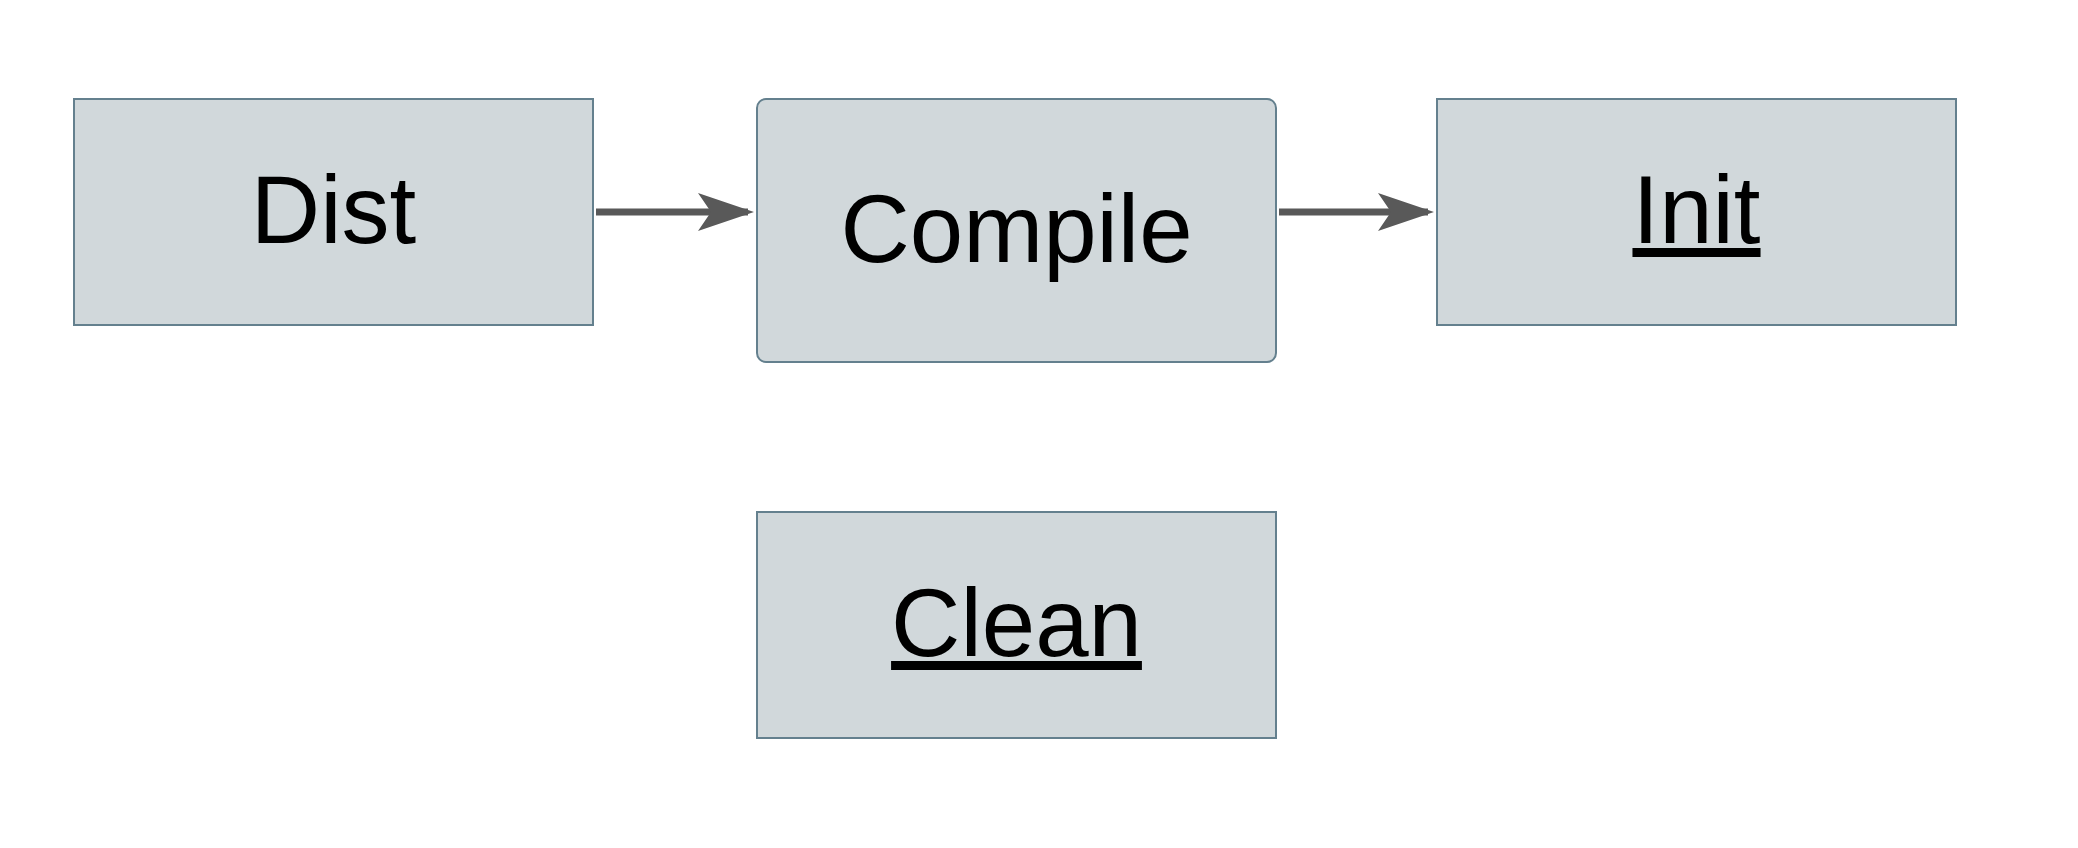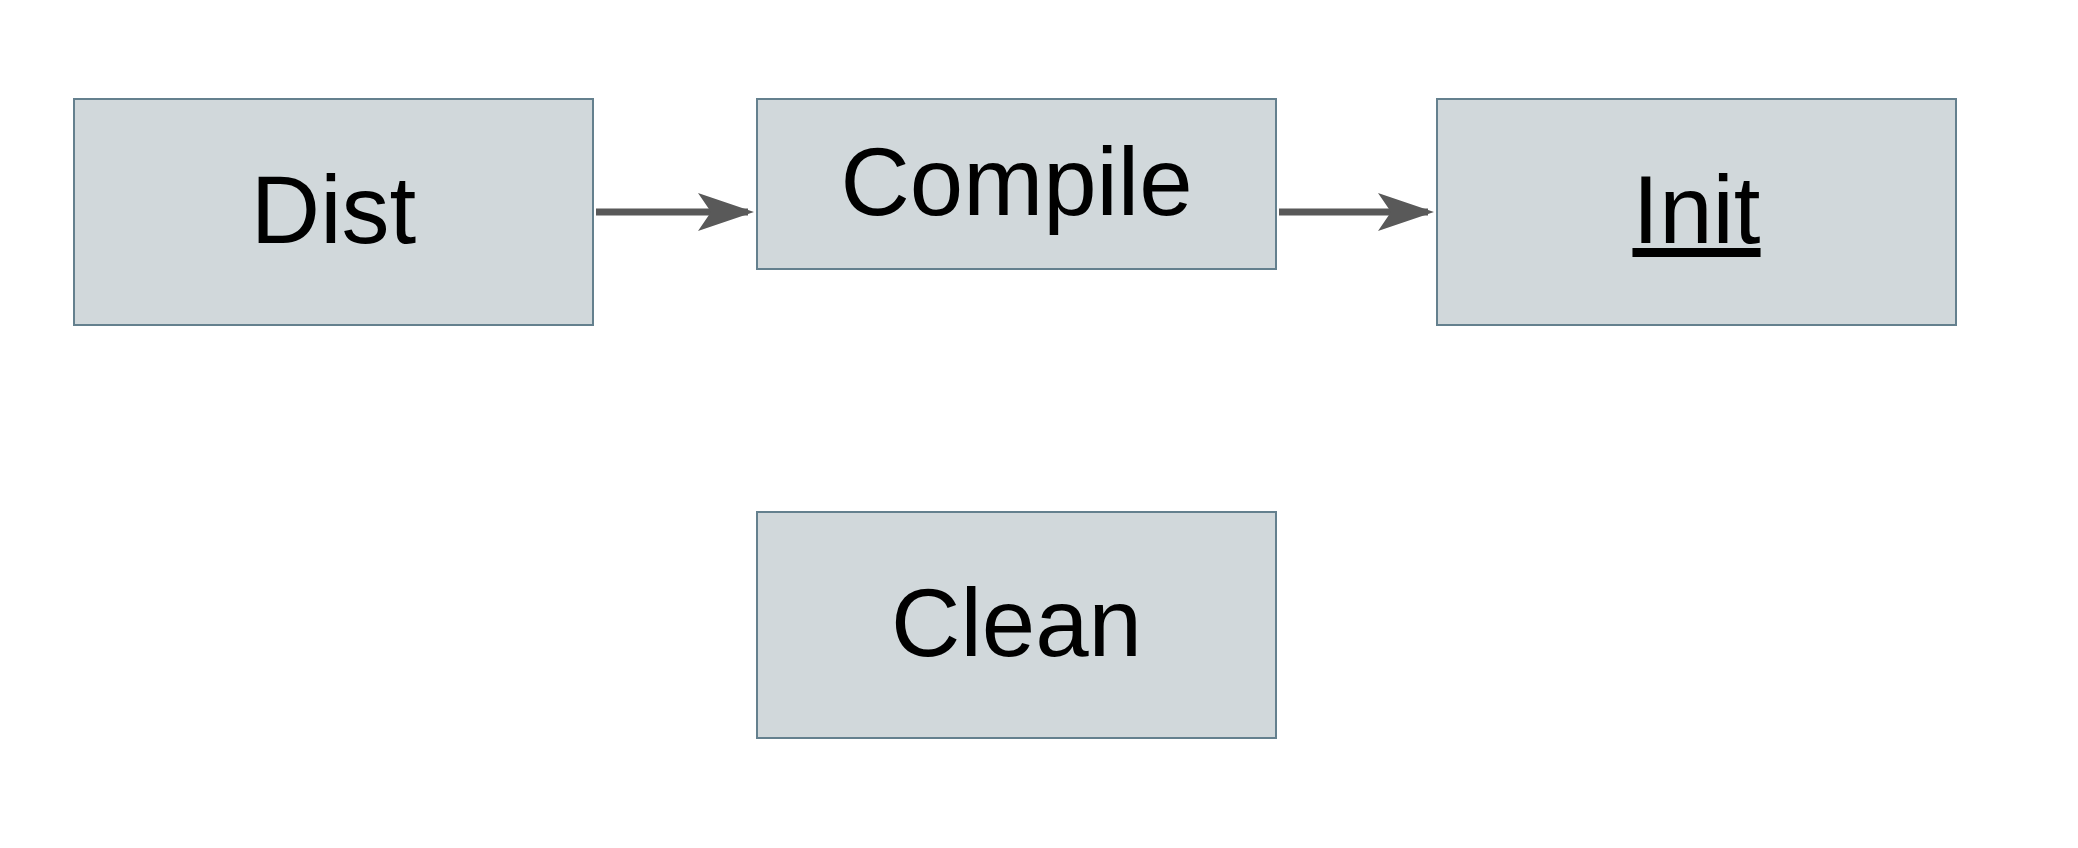--- a/index.html
+++ b/index.html
@@ -60,25 +60,25 @@
       </marker>
     </defs>
     <line class="edge-line" marker-end="url(#arrowhead)" x1="596" y1="212" x2="748" y2="212"></line>
     <line class="edge-line" marker-end="url(#arrowhead)" x1="1279" y1="212" x2="1428" y2="212"></line>
   </svg>
 
   <div class="node" style="left: 73px; top: 98px; width: 521px; height: 228px;">
     <span class="node-label">Dist</span>
   </div>
 
-  <div class="node" style="left: 756px; top: 98px; width: 521px; height: 172px;">
+  <div class="node" style="left: 756px; top: 98px; width: 521px; height: 265px; border-radius: 10px;">
     <span class="node-label">Compile</span>
   </div>
 
   <div class="node" style="left: 1436px; top: 98px; width: 521px; height: 228px; text-decoration: underline;">
     <span class="node-label">Init</span>
   </div>
 
-  <div class="node" style="left: 756px; top: 511px; width: 521px; height: 228px;">
+  <div class="node" style="left: 756px; top: 511px; width: 521px; height: 228px; text-decoration: underline;">
     <span class="node-label">Clean</span>
   </div>
 
 </div>
 
 </body></html>

